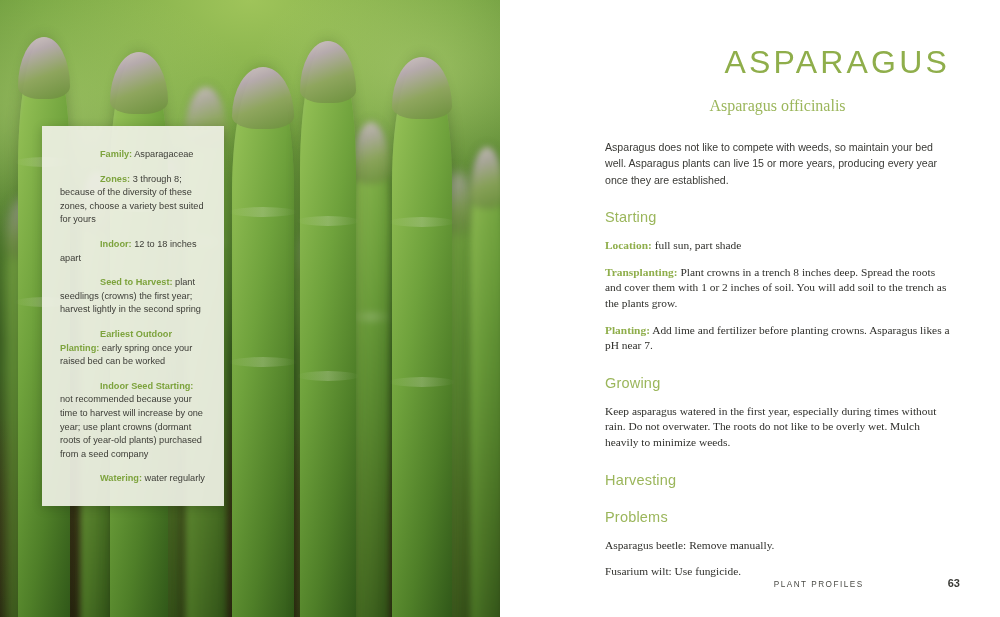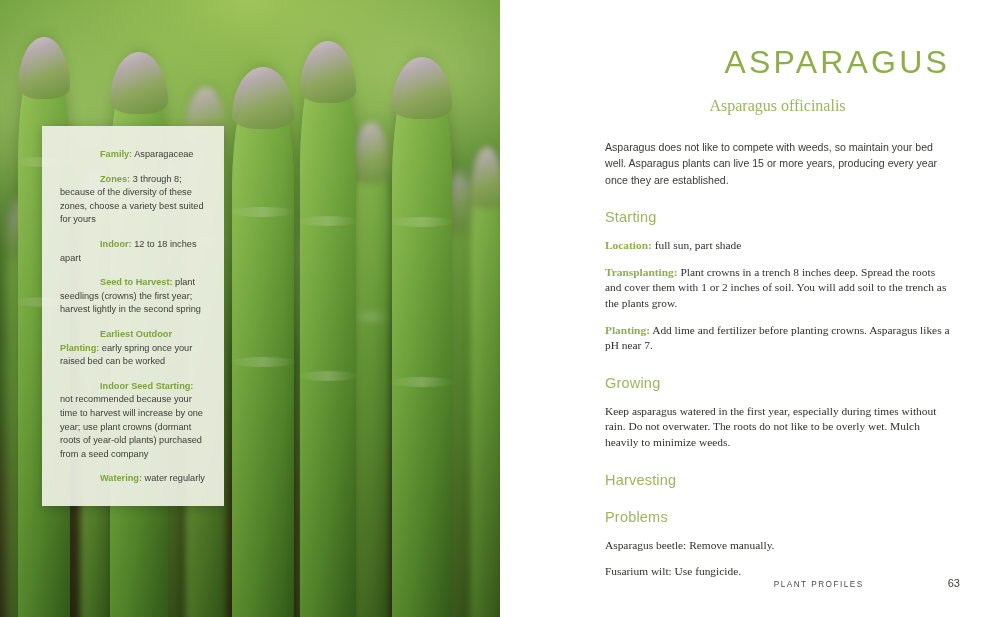--- a/index.html
+++ b/index.html
@@ -145,21 +145,21 @@
   .footer {
     position: absolute;
     left: 105px; right: 40px; bottom: 28px;
     display: flex; align-items: flex-end; justify-content: flex-end;
     gap: 38px;
   }
   .footer .run {
     font-size: 8.2px; letter-spacing: 1.5px; color: #4a4a45;
   }
   .footer .pageno {
-    font-size: 11px; color: #3a3a36; font-weight: 400; padding-left: 46px;
+    font-size: 11px; color: #3a3a36; font-weight: 700; padding-left: 46px;
   }
   .gutter {
     position: absolute; left: 500px; top: 0; width: 1px; height: 617px;
     background: rgba(0,0,0,0.06);
   }
 </style>
 </head>
 <body>
 
 <div class="spread">

